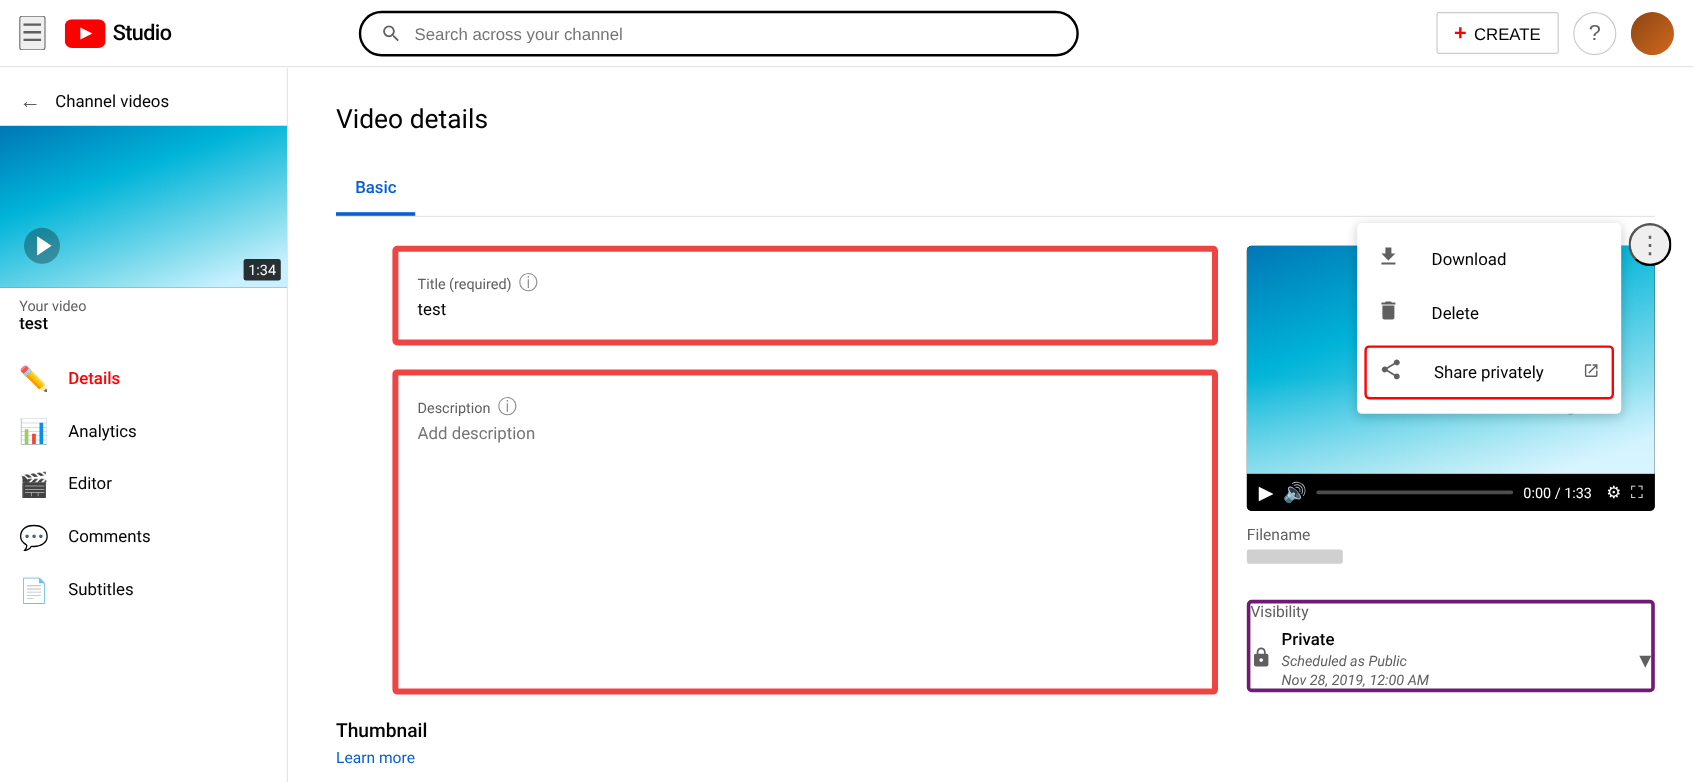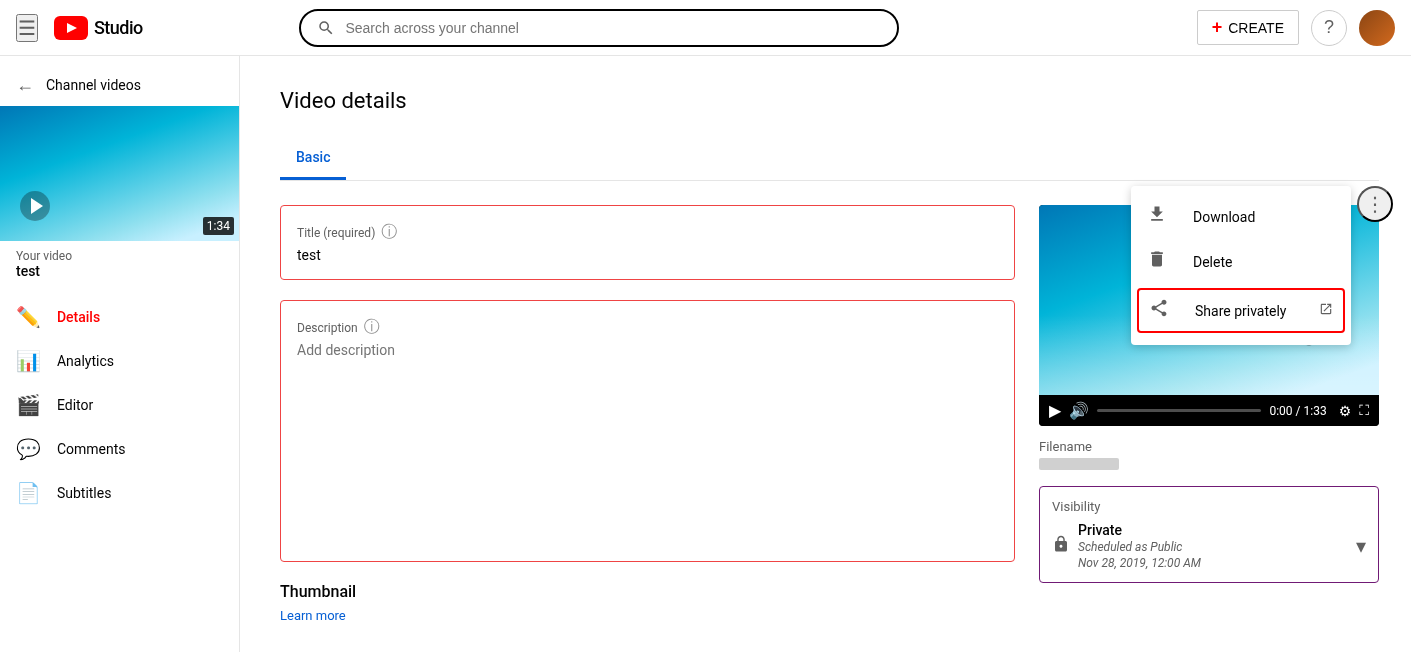--- a/index.html
+++ b/index.html
@@ -91,22 +91,23 @@
     .tab {
       padding: 12px 16px; font-size: 14px; cursor: pointer;
       border-bottom: 3px solid transparent; color: #606060; font-weight: 500;
     }
     .tab.active { color: #065fd4; border-bottom-color: #065fd4; }
 
     
     .content-area { display: flex; gap: 24px; }
     .form-section { flex: 1; min-width: 0; }
     .field-group {
-      border: 1px solid #ef4444; border-radius: 4px; padding: 16px;
+      border: 5px solid #ef4444; border-radius: 4px; padding: 16px;
       margin-bottom: 20px;
+      margin-left: 47px;
     }
     .field-label {
       font-size: 12px; color: #606060; margin-bottom: 4px;
       display: flex; align-items: center; gap: 6px;
     }
     .field-label .help-icon { font-size: 16px; color: #909090; cursor: pointer; }
     .field-value { font-size: 14px; color: #030303; margin-top: 4px; }
     .desc-textarea {
       width: 100%; border: none; outline: none; font-size: 14px;
       resize: none; min-height: 200px; color: #606060; background: transparent;
@@ -153,22 +154,22 @@
     }
     .copy-btn {
       width: 32px; height: 32px; border: 1px solid #ccc; border-radius: 4px;
       display: flex; align-items: center; justify-content: center; cursor: pointer;
       color: #606060; font-size: 18px; background: #fff;
     }
     .filename-bar {
       width: 80px; height: 12px; background: #d0d0d0; border-radius: 2px;
     }
     .visibility-box {
-      border: 1px solid #701a75; border-radius: 4px; padding: 12px;
-      margin-top: 4px;
+      border: 3px solid #701a75; border-radius: 4px; padding: 0;
+      margin-top: 18px;
     }
     .visibility-header { font-size: 13px; color: #606060; margin-bottom: 8px; }
     .visibility-row { display: flex; align-items: center; justify-content: space-between; }
     .visibility-left { display: flex; align-items: center; gap: 8px; }
     .private-icon { font-size: 16px; color: #606060; }
     .visibility-name { font-size: 14px; font-weight: 500; }
     .visibility-scheduled { font-size: 12px; color: #606060; margin-top: 2px; font-style: italic; }
     .chevron-down { font-size: 20px; color: #606060; cursor: pointer; }
 
     

